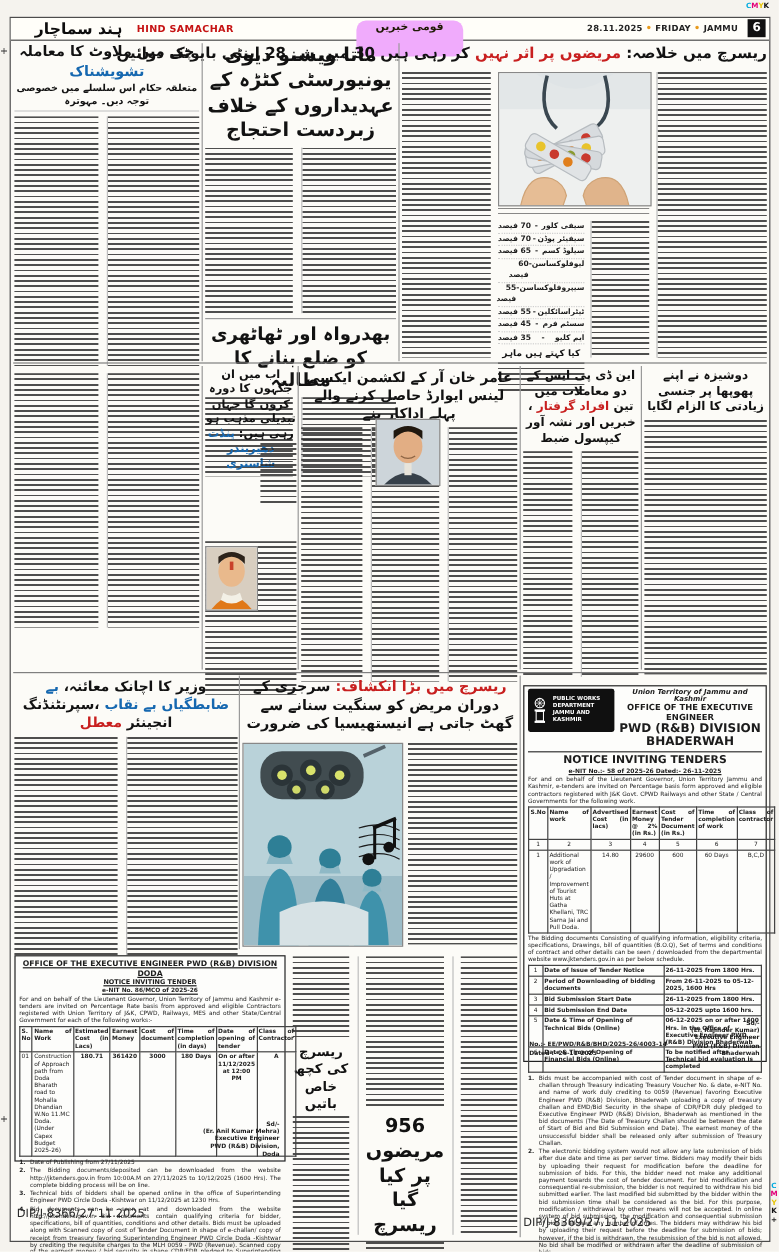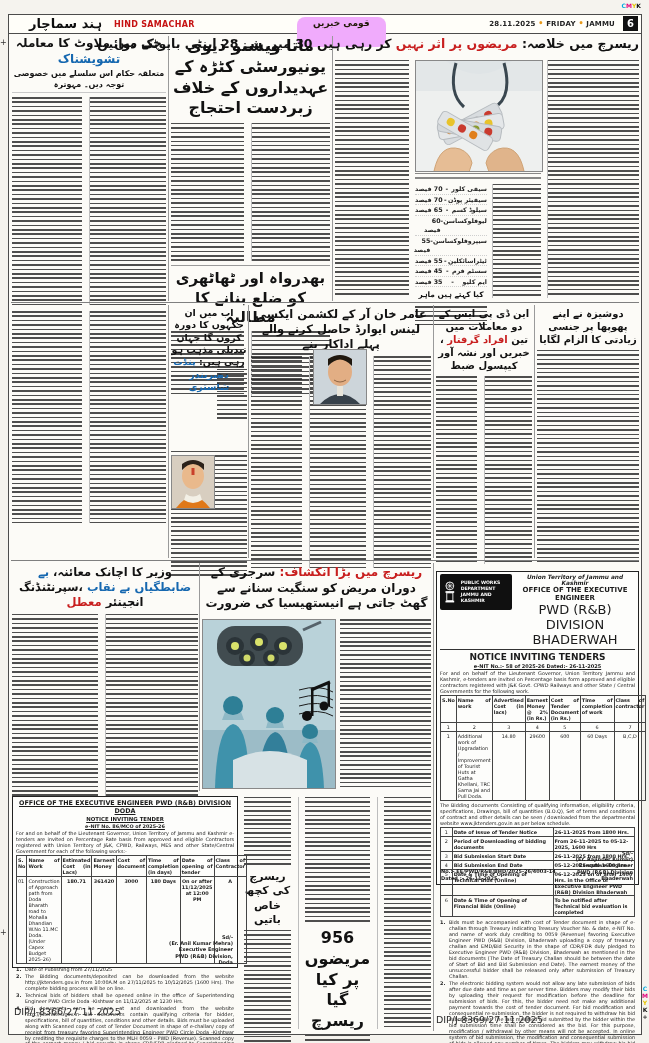--- a/index.html
+++ b/index.html
@@ -448,21 +448,21 @@
         </svg>
         <div style="color:#fff;font-size:4.6px;font-weight:bold;line-height:1.3;">
           <div>PUBLIC WORKS</div>
           <div>DEPARTMENT</div>
           <div>JAMMU AND KASHMIR</div>
         </div>
       </div>
       <div style="flex:1;text-align:center;">
         <div style="font-size:5.8px;font-weight:bold;font-style:italic;">Union Territory of Jammu and Kashmir</div>
         <div style="font-size:7px;font-weight:bold;">OFFICE OF THE EXECUTIVE ENGINEER</div>
-        <div style="font-size:13px;font-weight:normal;">PWD (R&amp;B) DIVISION BHADERWAH</div>
+        <div style="font-size:10px;font-weight:bold;">PWD (R&amp;B) DIVISION BHADERWAH</div>
       </div>
     </div>
     <div style="font-size:9px;font-weight:bold;text-align:center;margin-top:2px;">NOTICE INVITING TENDERS</div>
     <div class="t-title" style="font-size:5px;margin-top:1px;">e-NIT No.:- 58 of 2025-26 Dated:- 26-11-2025</div>
     <div class="fine" style="margin-top:1px;">For and on behalf of the Lieutenant Governor, Union Territory Jammu and Kashmir, e-tenders are invited on Percentage basis form approved and eligible contractors registered with J&amp;K Govt. CPWD Railways and other State / Central Governments for the following work.</div>
     <table class="fine" style="margin-top:1px;">
       <tbody>
           <tr>
         <th>S.No</th>
         <th style="width:30%;">Name of work</th>

